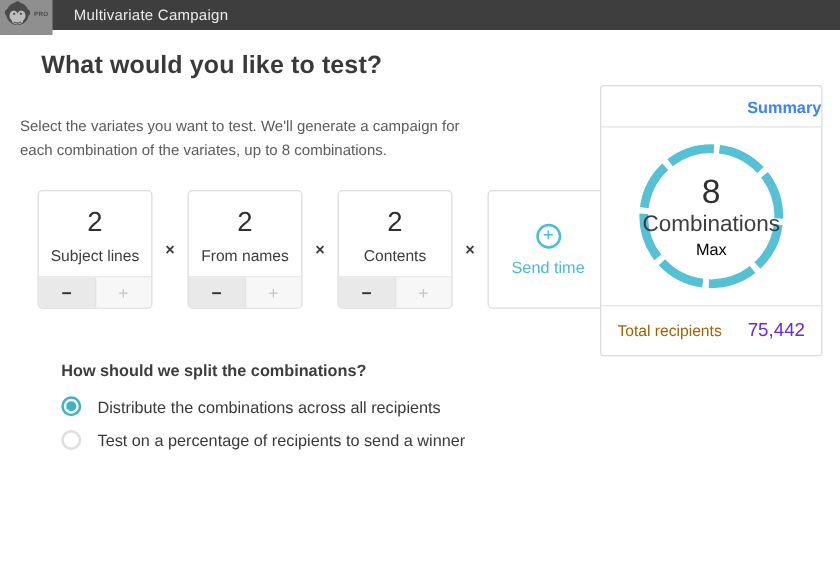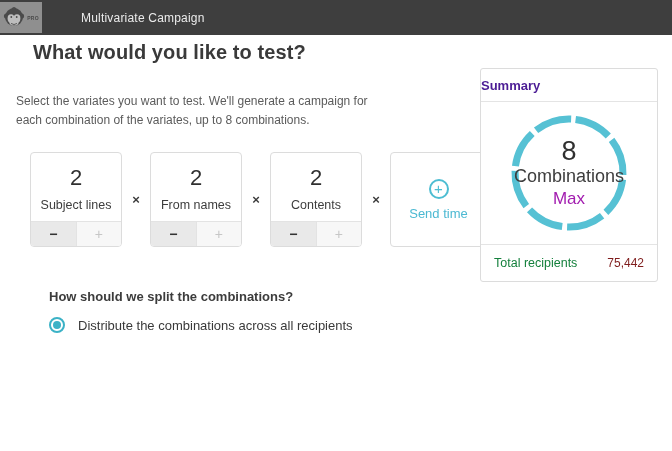--- a/index.html
+++ b/index.html
@@ -7,22 +7,22 @@
   body {
     font-family:"Liberation Sans", sans-serif;
     background:#ffffff;
     color:#3d3d3d;
     position:relative;
     overflow:hidden;
   }
 
   
   .topbar {
-    position:absolute; top:0; left:0; width:672px; height:35px;
-    background:#3e3e3e; display:flex; align-items:center;gap:22px;
+    position:absolute; top:0; left:0; width:672px; height:24px;
+    background:#3e3e3e; display:flex; align-items:center;
   }
   .logo-tile {
     width:42px; height:31px; background:#8f8f8f;
     display:flex; align-items:center; justify-content:center; gap:2px;
     cursor:pointer; flex:0 0 auto;
   }
   .logo-tile svg { display:block; }
   .logo-pro {
     font-size:5px; font-weight:700; color:#4a4a4a; letter-spacing:0.3px;
   }
@@ -83,42 +83,42 @@
     padding-bottom:1px;
   }
   .add-label { margin-top:7px; font-size:13px; color:#4cb9d2; }
 
   
   .summary-panel {
     position:absolute; left:480px; top:68px; width:178px;
     background:#fff; border:1px solid #dcdcdc; border-radius:3px;
   }
   .summary-header {
-    text-align:left; font-size:13px; font-weight:700; color:#4c1d95;
+    text-align:right; font-size:13px; font-weight:700; color:#3b82f6;
     padding:9px 0 8px 0; border-bottom:1px solid #e4e4e4;
   }
   .summary-body {
     position:relative; height:142px;
     display:flex; align-items:center; justify-content:center;
   }
   .ring-wrap { position:relative; width:120px; height:120px; }
   .ring-wrap svg { position:absolute; left:0; top:0; }
   .ring-text {
     position:absolute; left:0; top:0; width:120px; height:120px;
     display:flex; flex-direction:column; align-items:center; justify-content:center;
   }
   .ring-count { font-size:27px; color:#303030; line-height:1.05; }
   .ring-label { font-size:18px; color:#3d3d3d; margin-top:1px; }
-  .ring-sub   { font-size:17px; color:#a21caf; margin-top:2px; }
+  .ring-sub   { font-size:13px; color:#000000; margin-top:2px; }
   .summary-footer {
     border-top:1px solid #e4e4e4; padding:11px 13px;
     display:flex; justify-content:space-between; align-items:center;
   }
-  .recipients-label { font-size:12.5px; color:#15803d; }
-  .recipients-value { font-size:12px; color:#7f1d1d; }
+  .recipients-label { font-size:12.5px; color:#a16207; }
+  .recipients-value { font-size:15px; color:#6d28d9; }
 
   
   .split-section { position:absolute; left:49px; top:289px; }
   .split-question { font-size:13px; font-weight:700; color:#3c3c3c; }
   .radio-row {
     display:flex; align-items:flex-end; margin-top:13px; cursor:pointer;
   }
   .radio-row + .radio-row { margin-top:11px; }
   .radio {
     width:16px; height:16px; border-radius:50%; background:#fff;
@@ -225,13 +225,17 @@
 </div>
 
 <div class="split-section">
   <div class="split-question">How should we split the combinations?</div>
 
   <div class="radio-row">
     <span class="radio selected"></span>
     <span class="radio-label">Distribute the combinations across all recipients</span>
   </div>
 
+  <div class="radio-row">
+    <span class="radio"></span>
+    <span class="radio-label">Test on a percentage of recipients to send a winner</span>
+  </div>
 </div>
 
 </body></html>

